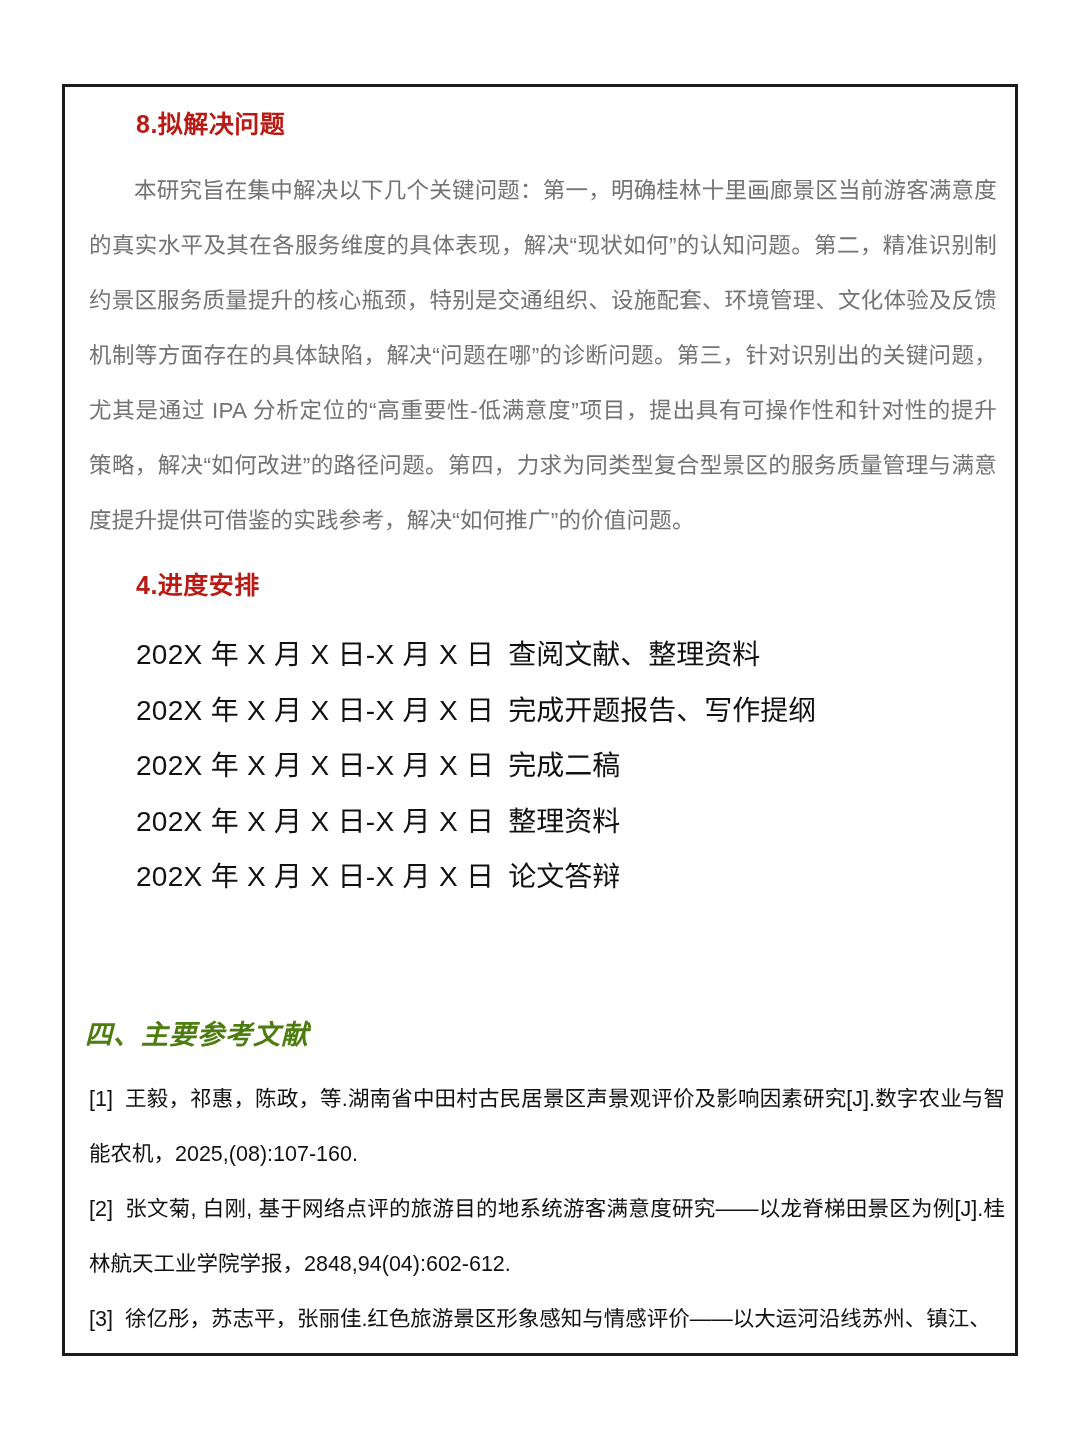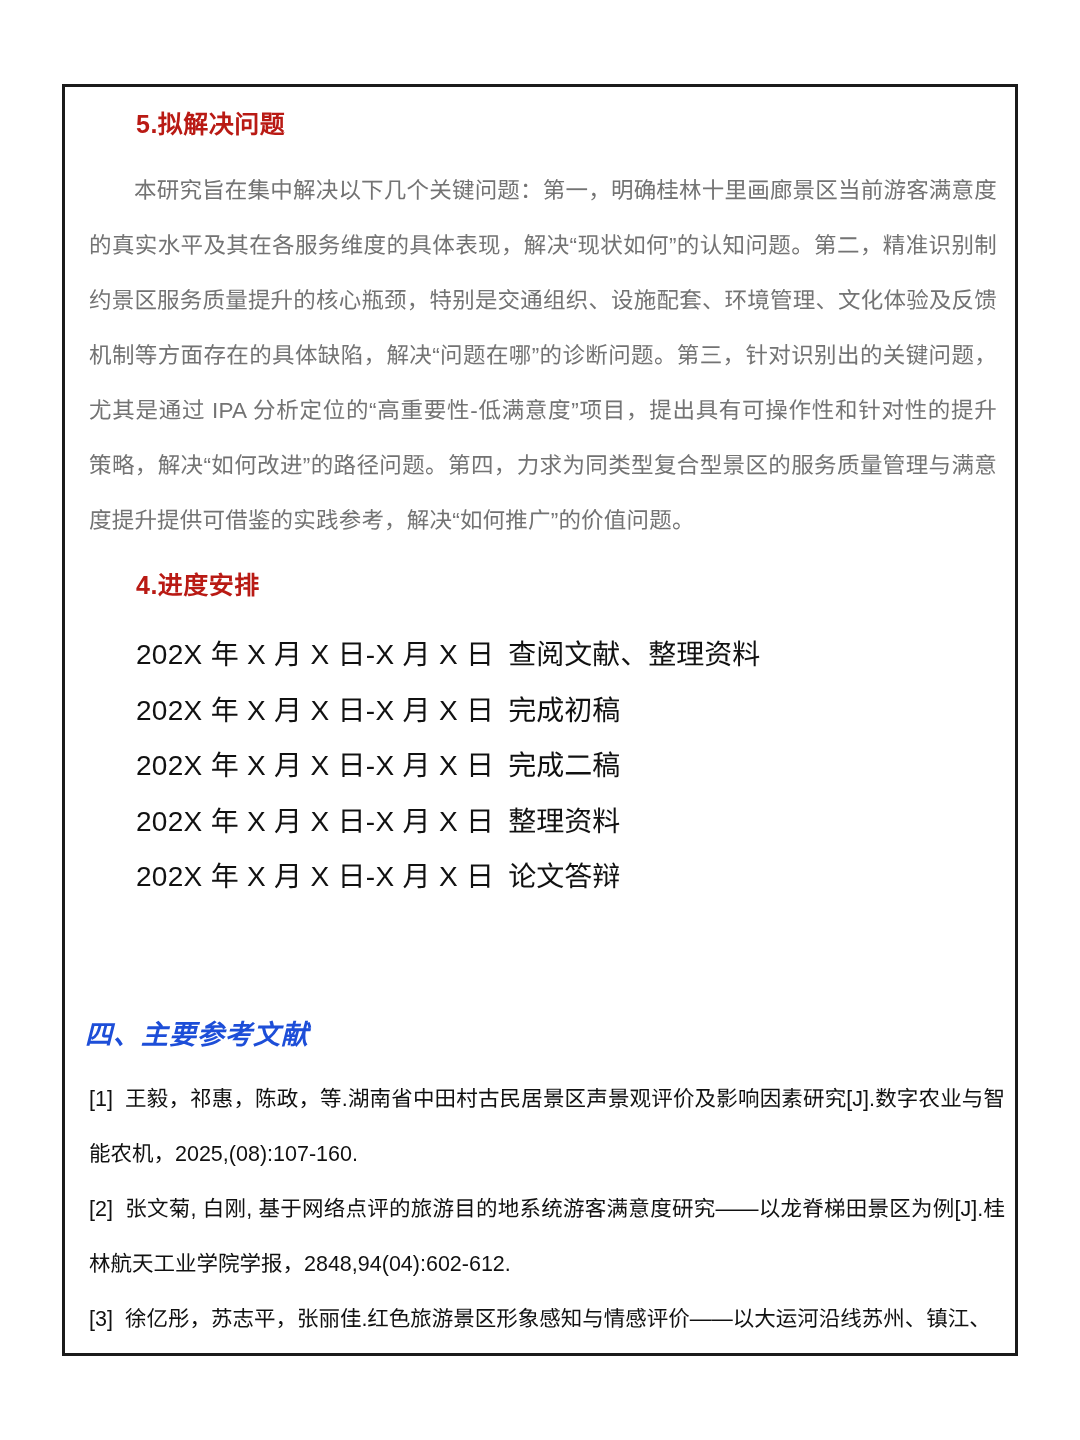--- a/index.html
+++ b/index.html
@@ -56,21 +56,21 @@
     top: 22px;
   }
   #heading-schedule {
     position: absolute;
     left: 71px;
     top: 483px;
   }
 
   .section-heading {
     position: absolute;
-    color: #1d4ed8;
+    color: #4d7c0f;
     font-weight: bold;
     font-style: italic;
     font-size: 27px;
     letter-spacing: 1px;
     margin: 0;
     line-height: 1.2;
   }
   #heading-references {
     left: 20px;
     top: 932px;
@@ -138,29 +138,29 @@
   .ref-num {
     margin-right: 6px;
   }
 </style>
 </head>
 <body>
 
 <div id="page-frame">
   <div id="page-inner">
 
-    <h3 class="sub-heading" id="heading-problems">5.拟解决问题</h3>
+    <h3 class="sub-heading" id="heading-problems">8.拟解决问题</h3>
 
     <p id="problems-body">本研究旨在集中解决以下几个关键问题：第一，明确桂林十里画廊景区当前游客满意度的真实水平及其在各服务维度的具体表现，解决“现状如何”的认知问题。第二，精准识别制约景区服务质量提升的核心瓶颈，特别是交通组织、设施配套、环境管理、文化体验及反馈机制等方面存在的具体缺陷，解决“问题在哪”的诊断问题。第三，针对识别出的关键问题，尤其是通过 IPA 分析定位的“高重要性-低满意度”项目，提出具有可操作性和针对性的提升策略，解决“如何改进”的路径问题。第四，力求为同类型复合型景区的服务质量管理与满意度提升提供可借鉴的实践参考，解决“如何推广”的价值问题。</p>
 
     <h3 class="sub-heading" id="heading-schedule">4.进度安排</h3>
 
     <ul id="schedule-list">
         <li><span class="sched-date">202X 年 X 月 X 日-X 月 X 日</span><span class="sched-task">查阅文献、整理资料</span></li>
-        <li><span class="sched-date">202X 年 X 月 X 日-X 月 X 日</span><span class="sched-task">完成初稿</span></li>
+        <li><span class="sched-date">202X 年 X 月 X 日-X 月 X 日</span><span class="sched-task">完成开题报告、写作提纲</span></li>
         <li><span class="sched-date">202X 年 X 月 X 日-X 月 X 日</span><span class="sched-task">完成二稿</span></li>
         <li><span class="sched-date">202X 年 X 月 X 日-X 月 X 日</span><span class="sched-task">整理资料</span></li>
         <li><span class="sched-date">202X 年 X 月 X 日-X 月 X 日</span><span class="sched-task">论文答辩</span></li>
       </ul>
 
     <h2 class="section-heading" id="heading-references">四、主要参考文献</h2>
 
     <ul id="reference-list">
         <li><span class="ref-num">[1]</span> <span>王毅，祁惠，陈政，等.湖南省中田村古民居景区声景观评价及影响因素研究[J].数字农业与智能农机，2025,(08):107-160.</span></li>
         <li><span class="ref-num">[2]</span> <span>张文菊, 白刚, 基于网络点评的旅游目的地系统游客满意度研究——以龙脊梯田景区为例[J].桂林航天工业学院学报，2848,94(04):602-612.</span></li>

